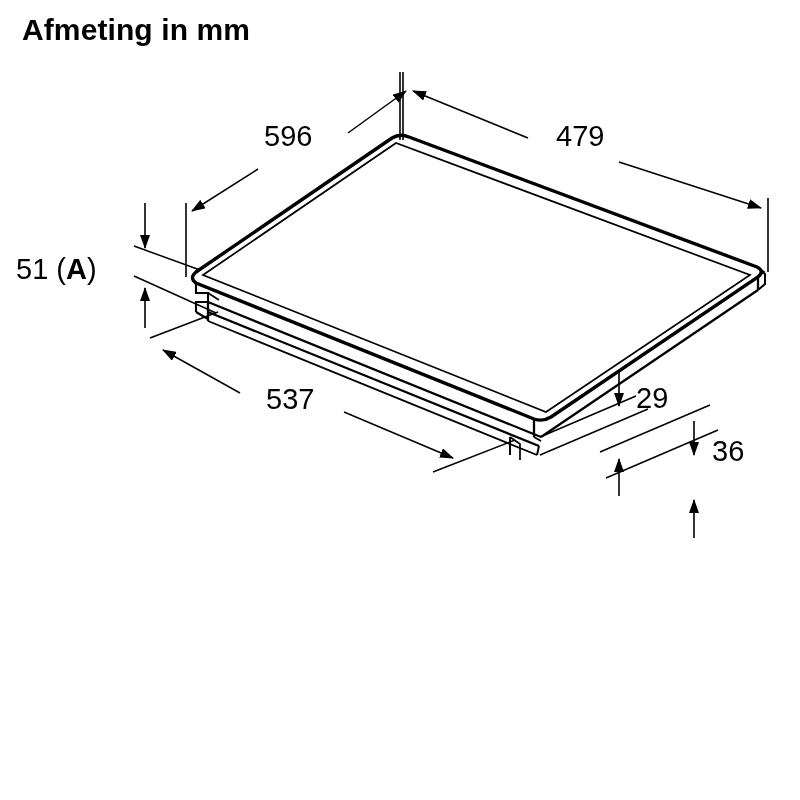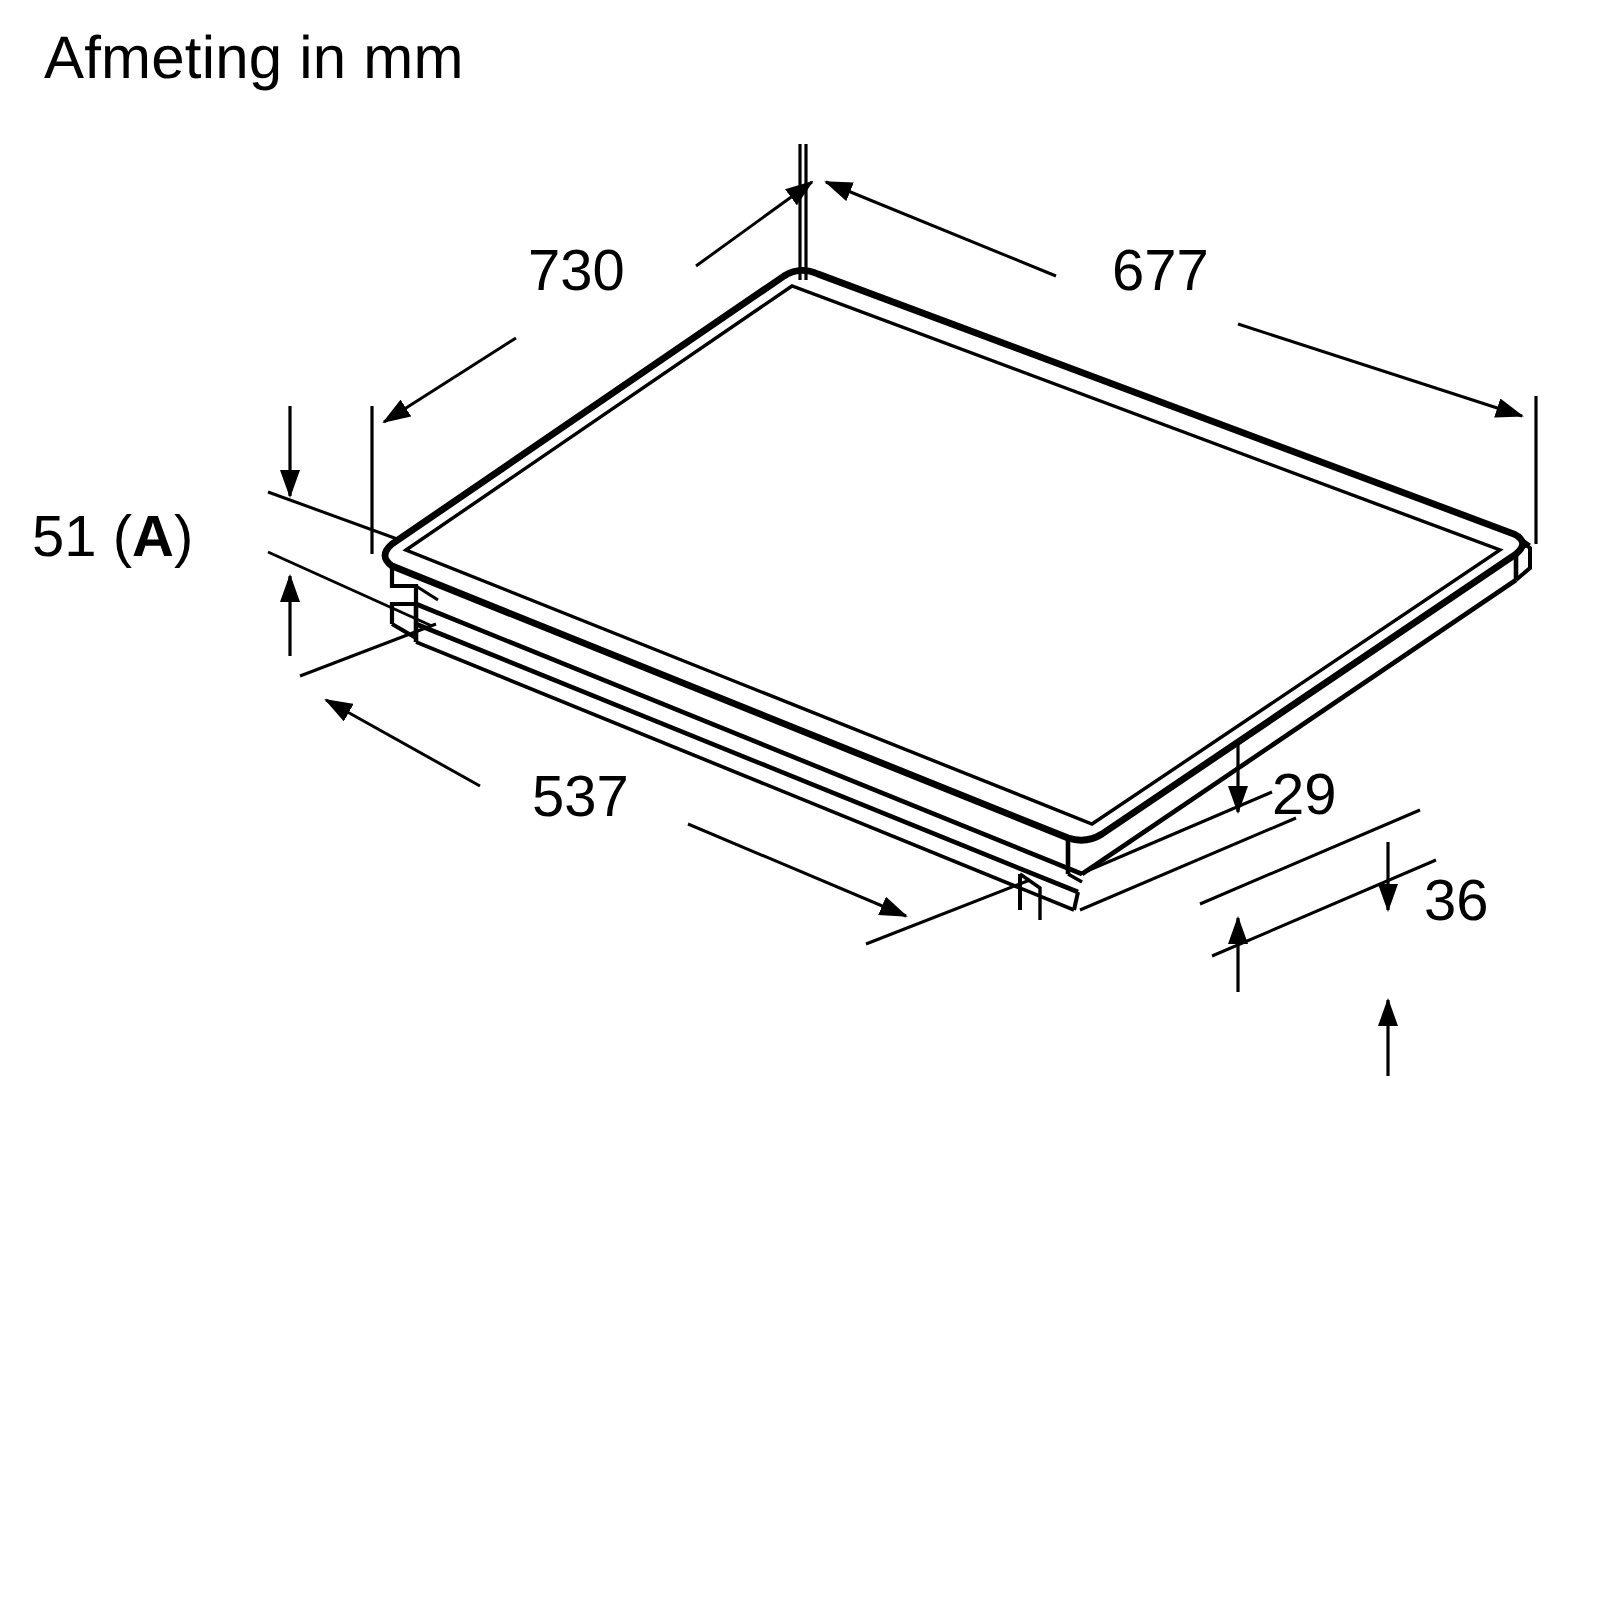--- a/index.html
+++ b/index.html
@@ -28,21 +28,21 @@
     top: 0;
     width: 800px;
     height: 800px;
     display: block;
   }
   .hdr {
     position: absolute;
     left: 22px;
     top: 13px;
     font-size: 30px;
-    font-weight: 400;
+    font-weight: 700;
     letter-spacing: 0.1px;
     white-space: nowrap;
   }
   .ftr {
     position: absolute;
     left: 22px;
     top: 707px;
     font-size: 29px;
     font-weight: 400;
     white-space: nowrap;
@@ -203,23 +203,23 @@
         <path d="M 606,478 L 718,430" stroke-width="1.5"></path>
 
         <path d="M 694,421 L 694,455" stroke-width="1.6" marker-end="url(#ah)"></path>
 
         <path d="M 694,538 L 694,500" stroke-width="1.6" marker-end="url(#ah)"></path>
       </g>
 
     </g>
   </svg>
 
-  <div class="dimlabel lbl-522">730</div>
-
-  <div class="dimlabel lbl-802">677</div>
+  <div class="dimlabel lbl-522">596</div>
+
+  <div class="dimlabel lbl-802">479</div>
 
   <div class="dimlabel lbl-51"><span>51 (</span><span class="bold">A</span><span>)</span></div>
 
   <div class="dimlabel lbl-537">537</div>
 
   <div class="dimlabel lbl-29">29</div>
 
   <div class="dimlabel lbl-22">36</div>
 
 

